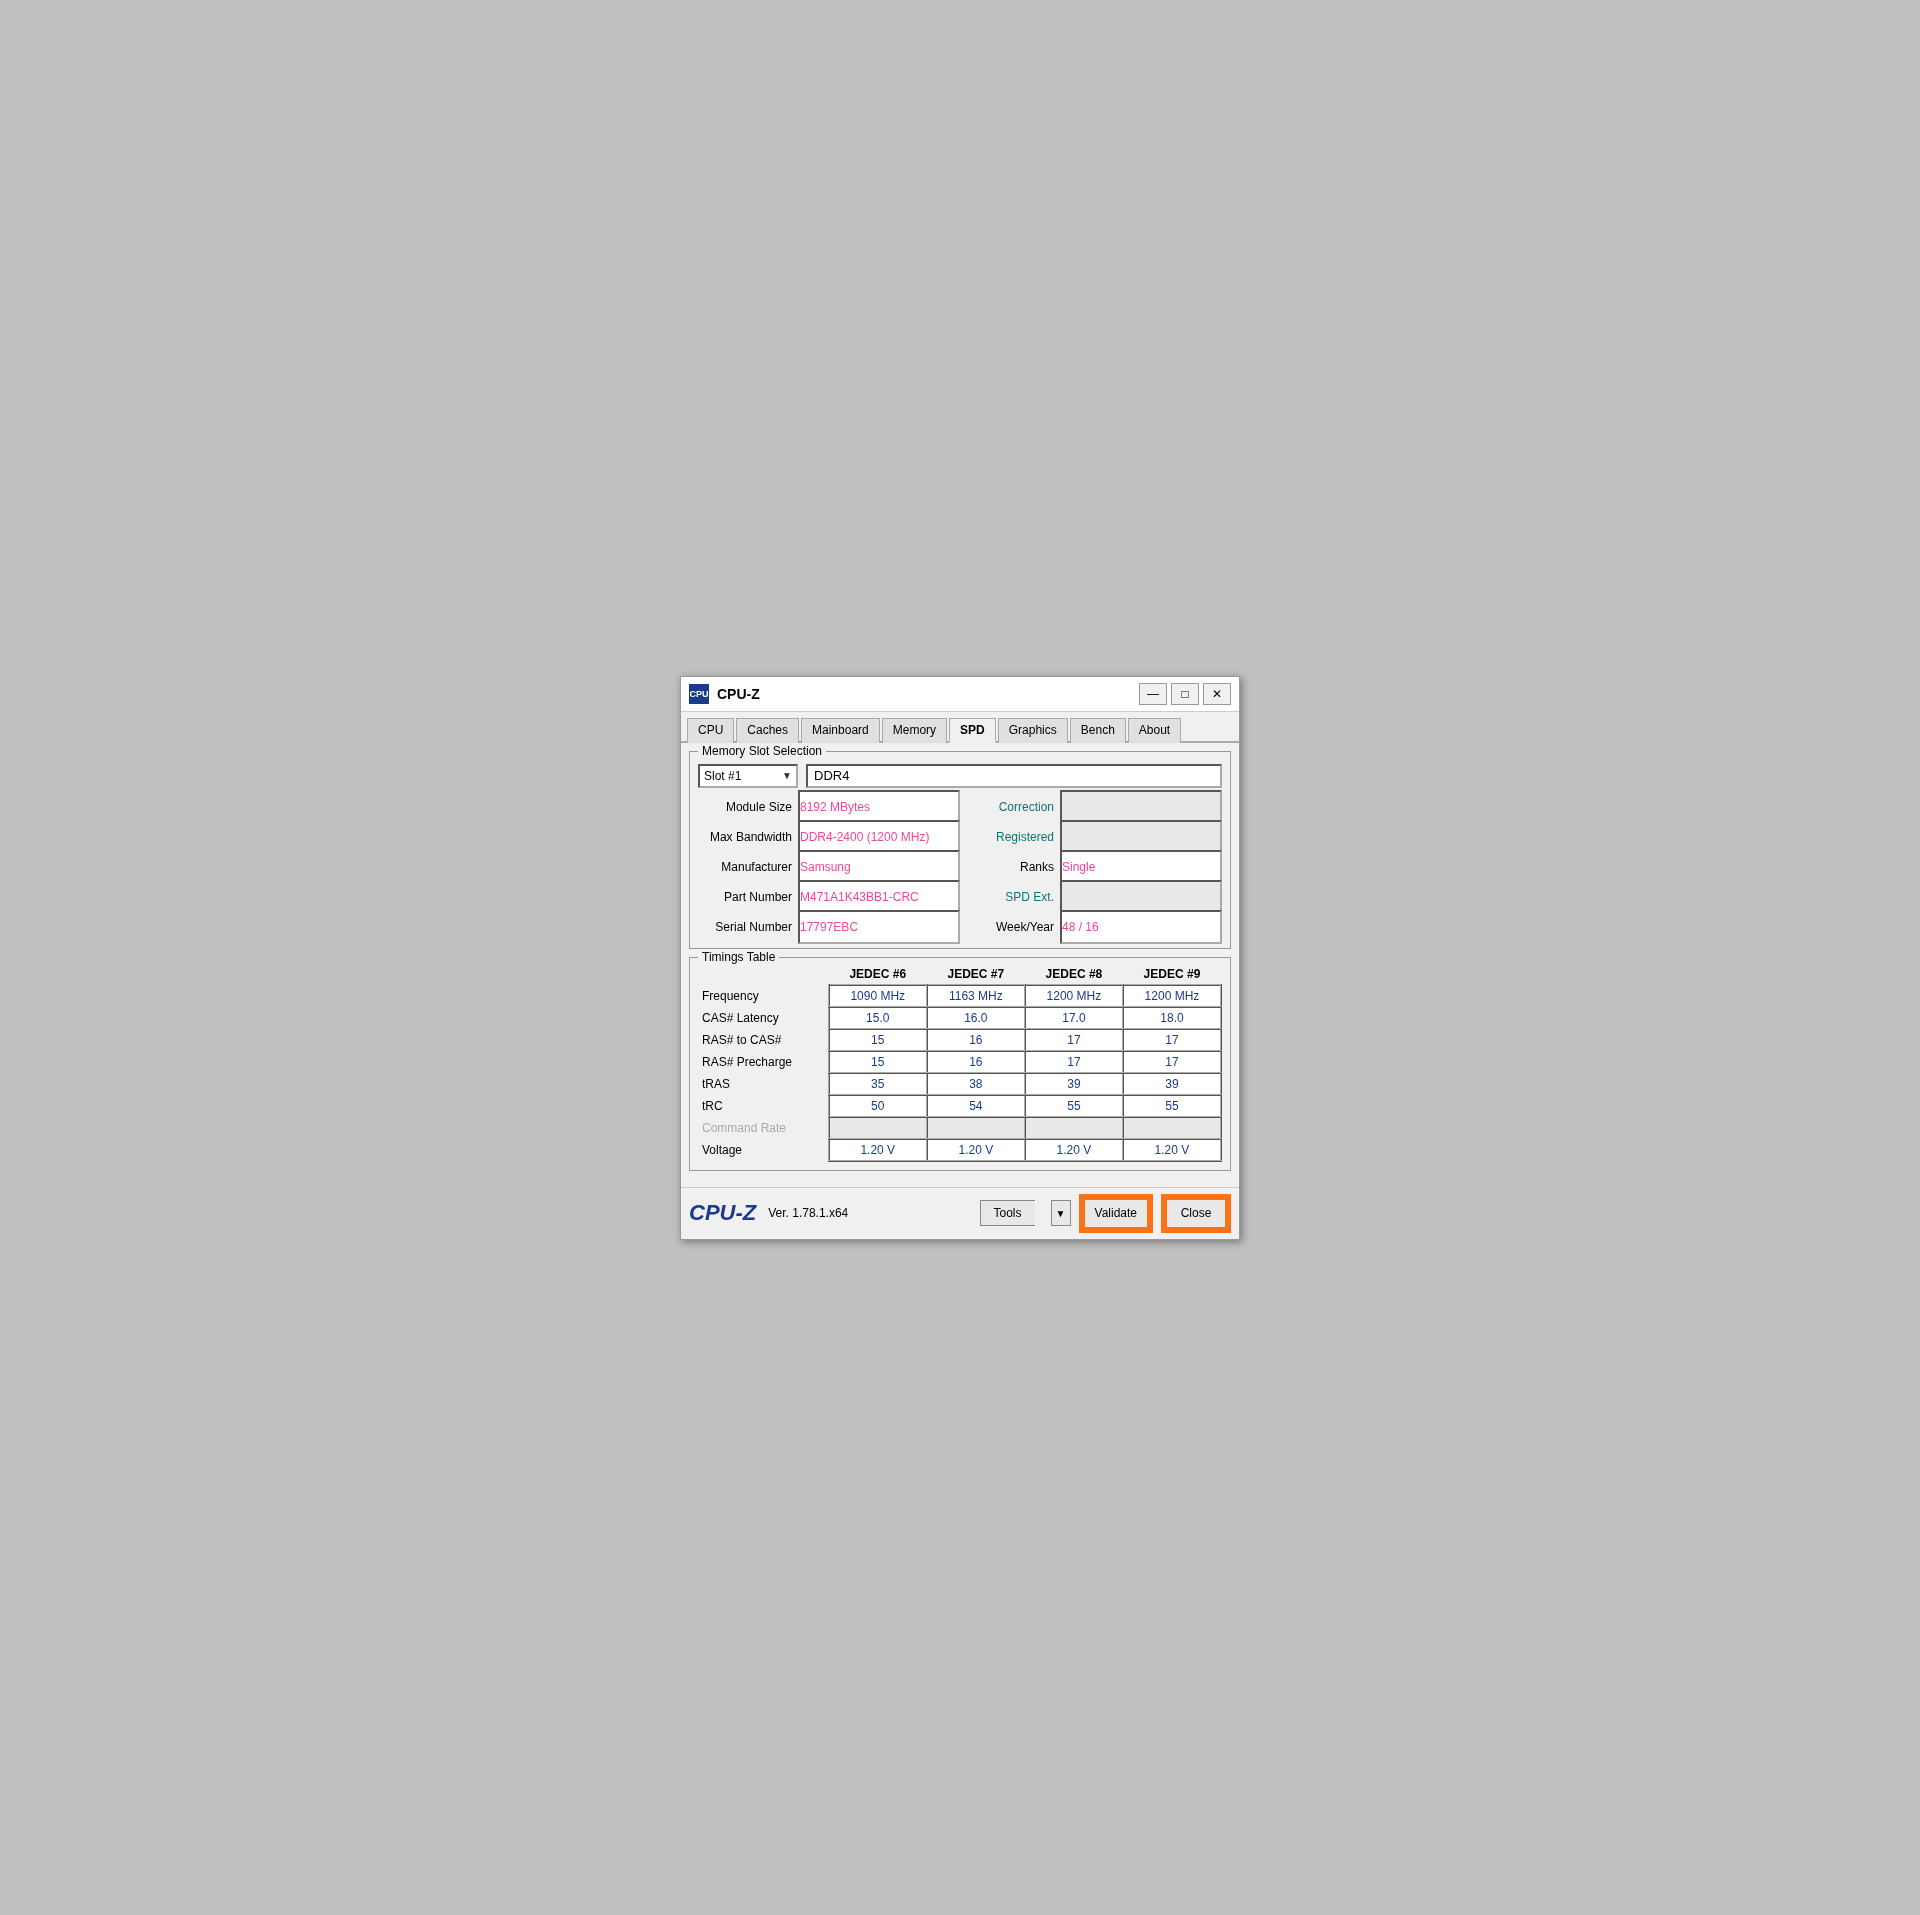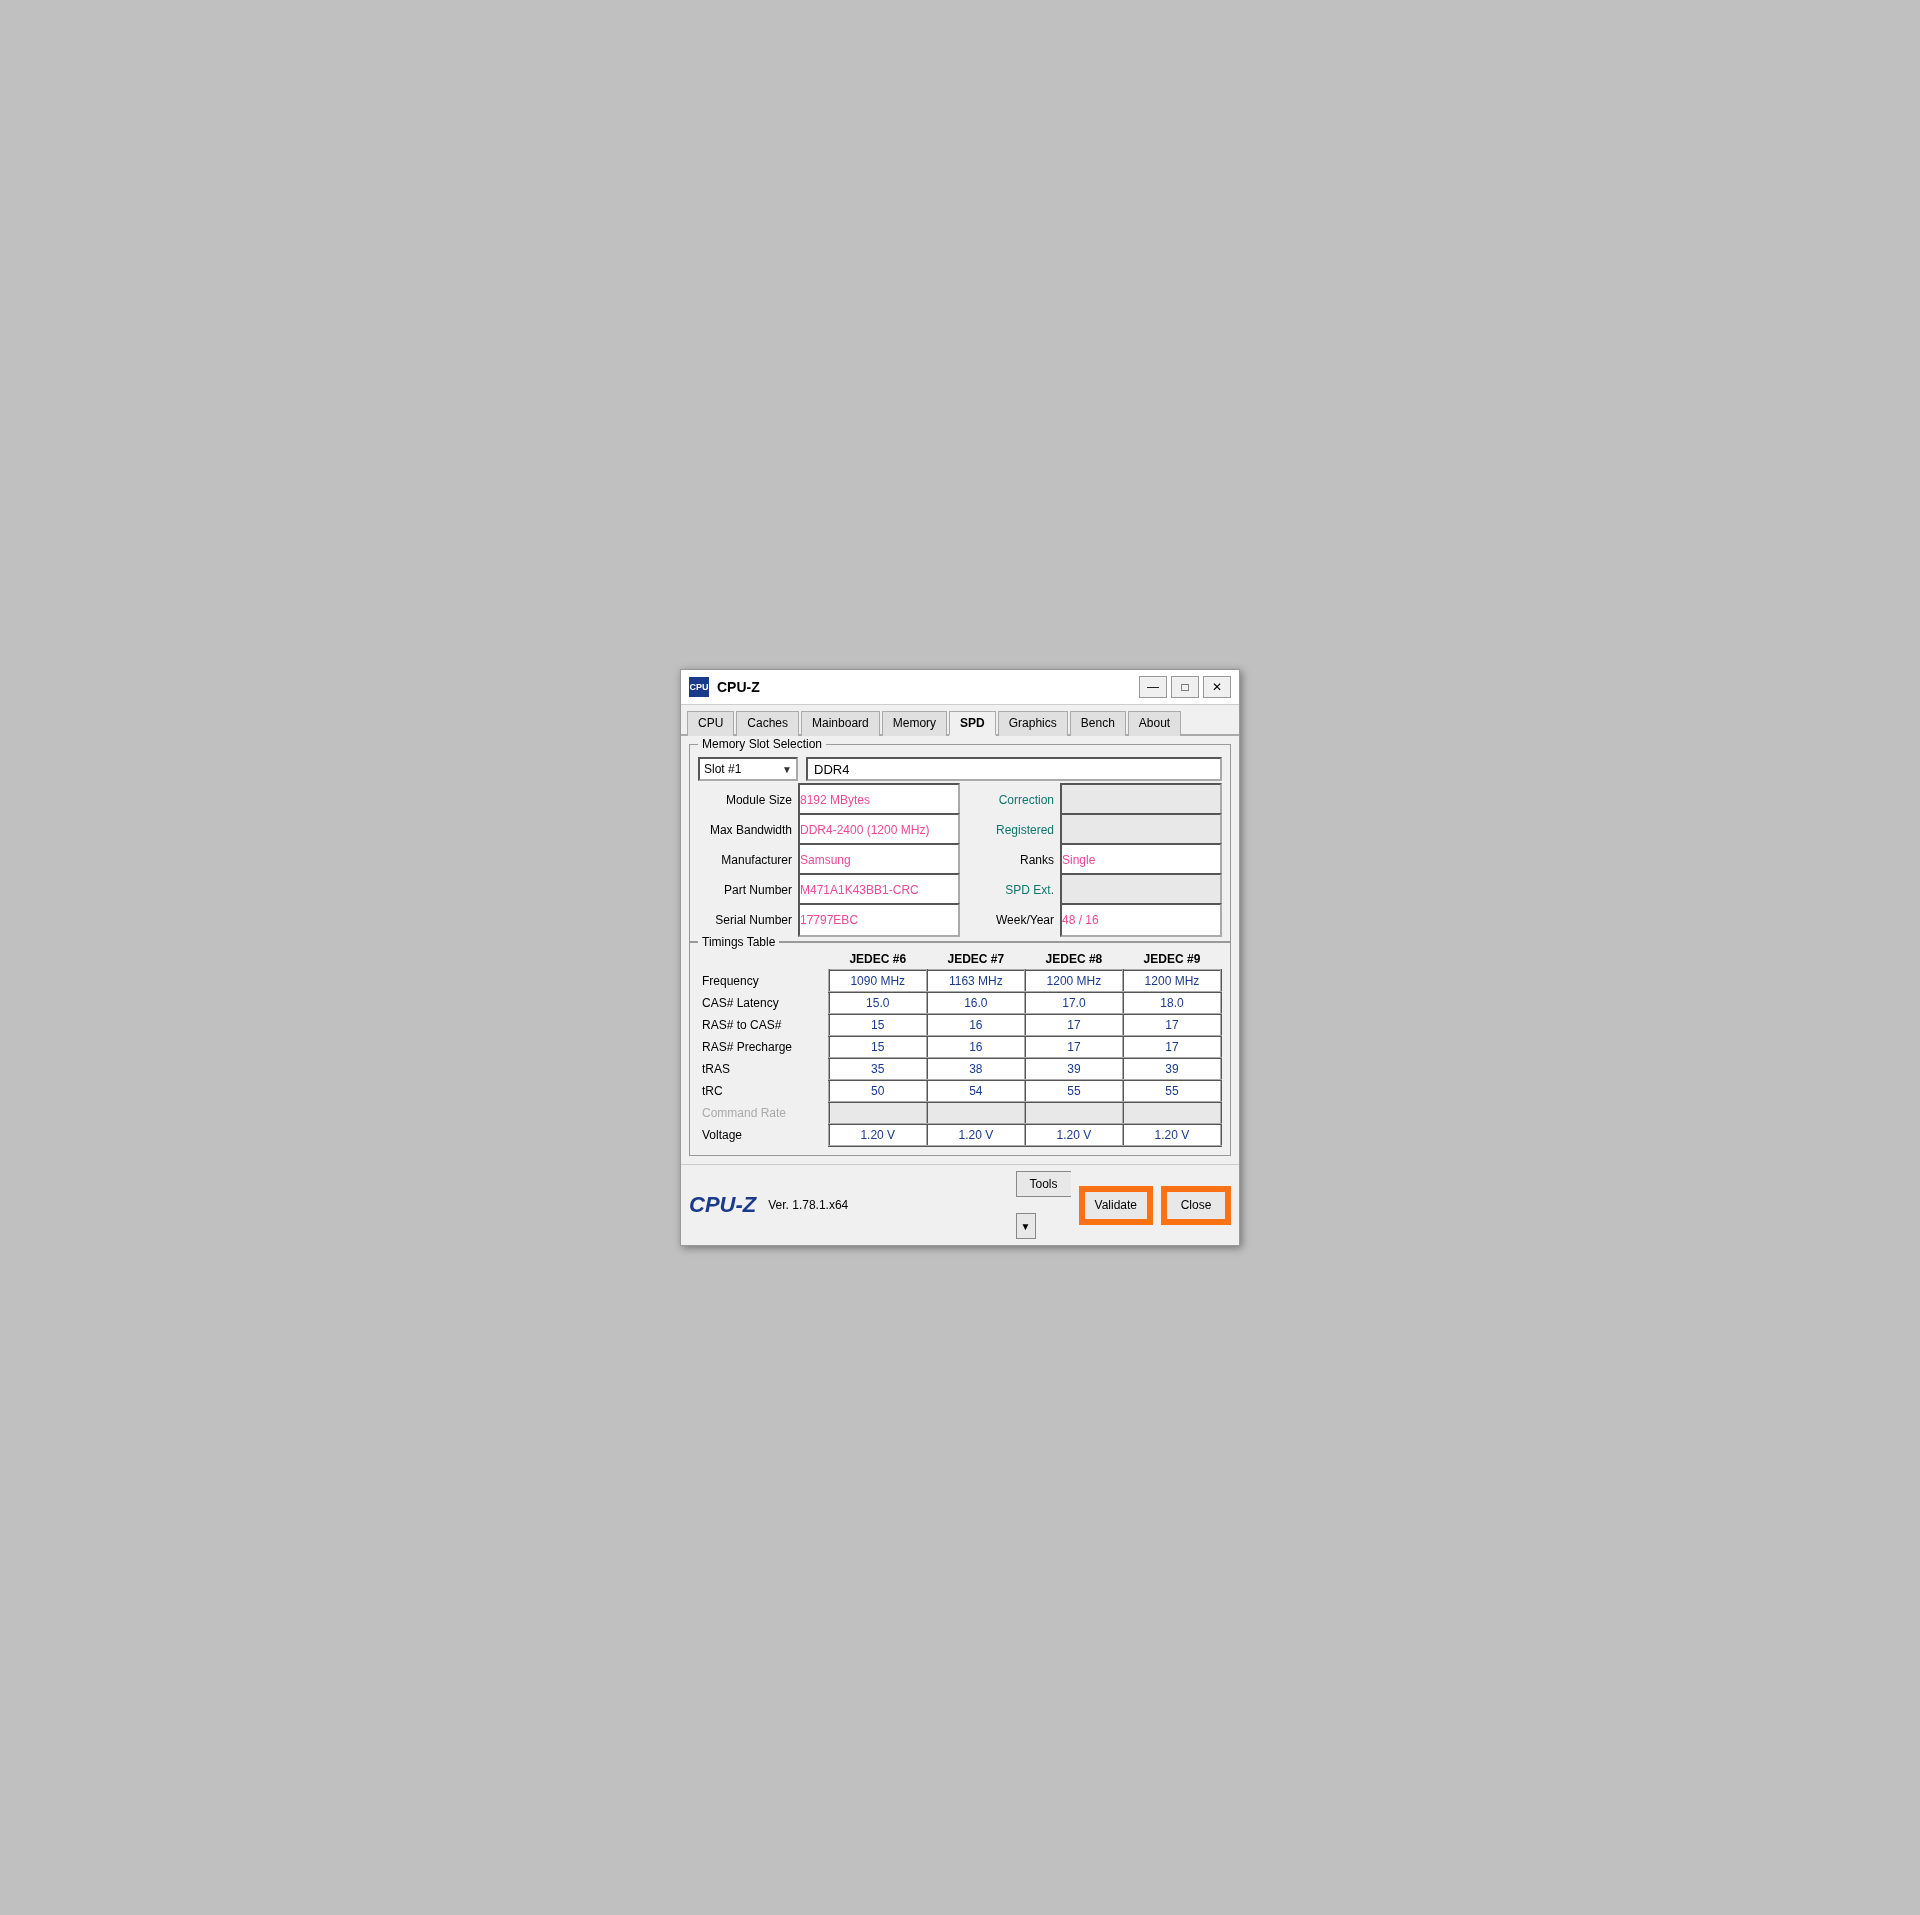--- a/index.html
+++ b/index.html
@@ -85,21 +85,21 @@
       z-index: 1;
     }
 
     .content {
       padding: 8px;
       background: #f0f0f0;
     }
 
     .group-box {
       border: 1px solid #999;
-      margin-bottom: 0;
+      margin-bottom: 8px;
       padding: 6px 8px 8px 8px;
       position: relative;
     }
     .group-box-title {
       position: absolute;
       top: -8px;
       left: 8px;
       background: #f0f0f0;
       padding: 0 4px;
       font-size: 12px;
@@ -246,21 +246,20 @@
       min-width: 70px;
       border: 6px solid #f97316;
       background: #e8e8e8;
       font-size: 12px;
       cursor: pointer;
       padding: 0 10px;
     }
     .tools-btn-group {
       display: flex;
       gap: 16px;
-      flex-direction: column;
     }
     .tools-main {
       height: 26px;
       min-width: 55px;
       border: 1px solid #888;
       border-right: none;
       background: #e8e8e8;
       font-size: 12px;
       cursor: pointer;
       padding: 0 8px;

